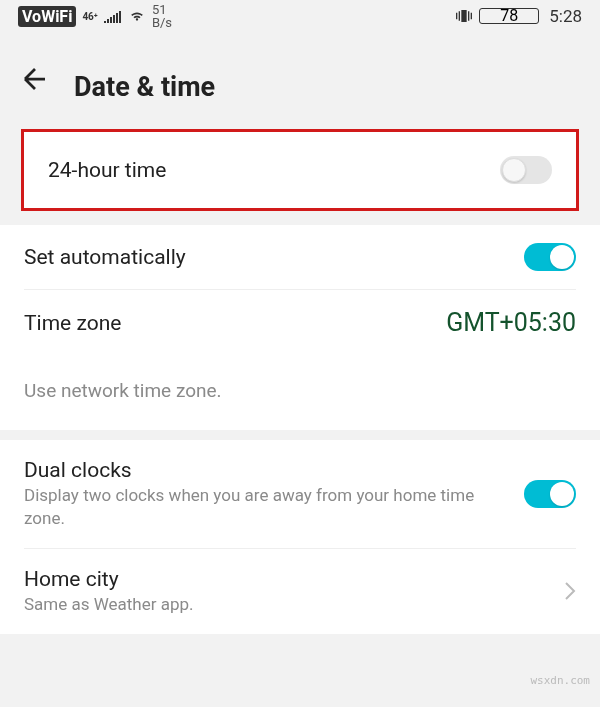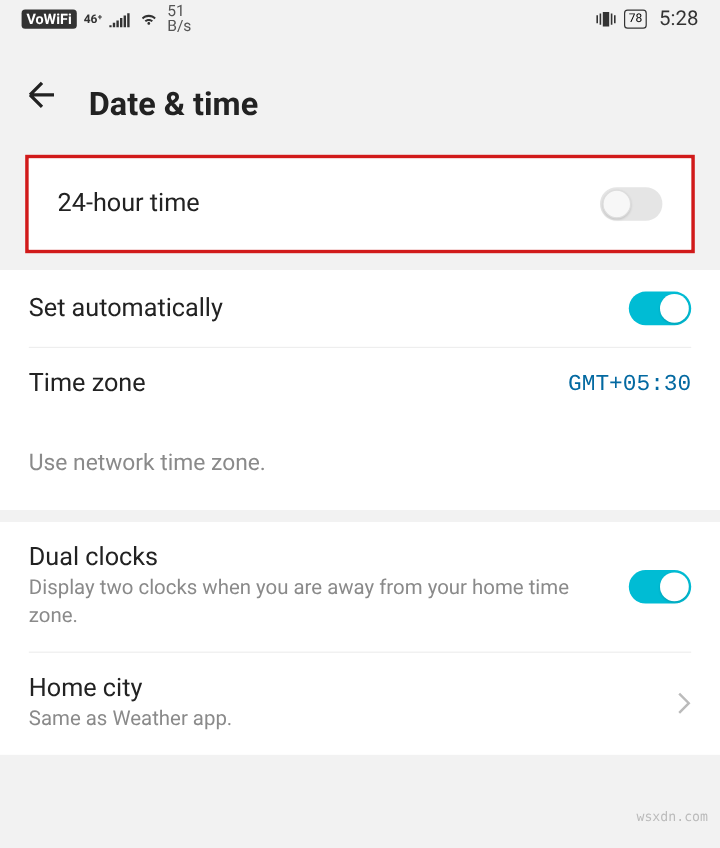--- a/index.html
+++ b/index.html
@@ -18,32 +18,32 @@
       align-items: center;
       padding: 0 18px;
       background: #f2f2f2;
       font-size: 14px;
     }
     .status-left { display: flex; align-items: center; gap: 6px; }
     .status-right { display: flex; align-items: center; gap: 6px; }
     .vowifi-badge {
       background: #333;
       color: #fff;
-      font-size: 12px;
+      font-size: 16px;
       font-weight: bold;
       padding: 1px 4px;
       border-radius: 3px;
     }
     .signal-text { font-size: 10px; font-weight: bold; color: #333; }
     .speed-box { display: flex; flex-direction: column; line-height: 1; font-size: 13px; color: #555; }
     .battery-box {
       border: 1.5px solid #333;
       border-radius: 3px;
-      padding: 0 3px;
-      font-size: 10px;
+      padding: 0 20px;
+      font-size: 16px;
       position: relative;
       display: inline-block;
       line-height: 14px;
     }
     .clock-text { font-size: 17px; color: #333; margin-left: 4px; }
     .header {
       display: flex;
       align-items: center;
       padding: 22px 20px 26px;
       gap: 24px;
@@ -53,21 +53,21 @@
     .section { background: #fff; }
     .row {
       display: flex;
       align-items: center;
       padding: 18px 24px;
       position: relative;
     }
     .row-content { flex: 1; }
     .row-title { font-size: 21px; color: #222; }
     .row-sub { font-size: 17px; color: #8a8a8a; margin-top: 2px; line-height: 1.35; }
-    .row-value { font-size: 19px; color: #0369a1; font-family: Liberation Mono, monospace; }
+    .row-value { font-size: 25px; color: #14532d; }
     .highlight-box {
       border: 3px solid #d11a1a;
       margin: 0 21px;
     }
     .toggle {
       width: 52px;
       height: 28px;
       border-radius: 14px;
       position: relative;
       flex-shrink: 0;

